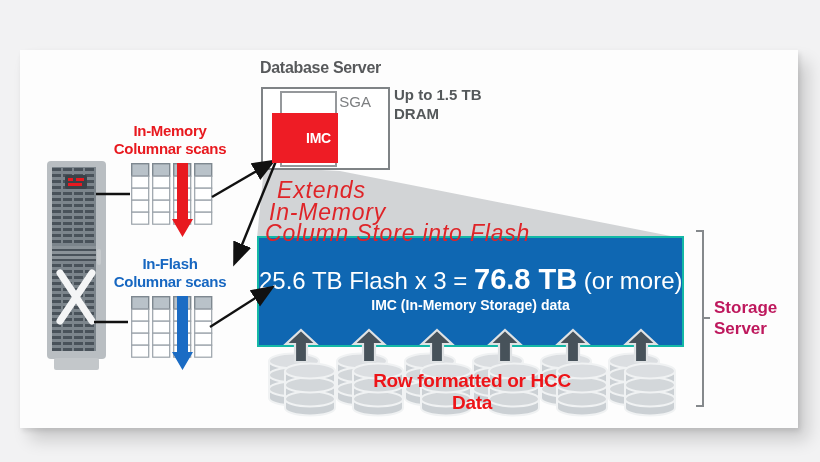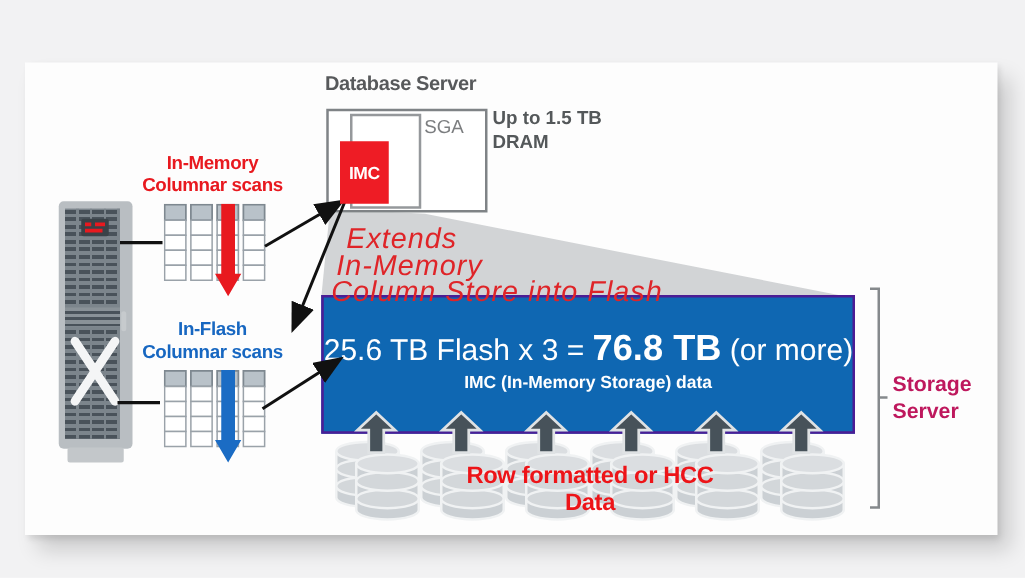--- a/index.html
+++ b/index.html
@@ -8,37 +8,37 @@
   .abs{position:absolute;}
   #card{left:20px;top:50px;width:778px;height:378px;background:#fdfdfd;
         box-shadow:10px 12px 16px rgba(0,0,0,.16),2px 3px 5px rgba(0,0,0,.10);z-index:0;}
 
   
   #db-title{left:260px;top:59px;font-size:16px;font-weight:bold;color:#57595b;letter-spacing:-.3px;z-index:4;}
   #db-outer{left:261px;top:87px;width:125px;height:79px;border:2px solid #7f8386;background:#fff;z-index:4;}
   #db-inner{left:280px;top:91px;width:53px;height:72px;border:2px solid #95989b;background:#fff;z-index:5;}
   #sga{left:280px;top:93px;width:57px;text-align:right;font-size:15px;color:#7c7e80;z-index:6;margin-left:34px;}
   #imc{left:272px;top:113px;width:39px;height:50px;background:#ee1c25;color:#fff;font-weight:bold;
-       font-size:14px;text-align:center;line-height:50px;letter-spacing:-.3px;z-index:7;}
+       font-size:14px;text-align:center;line-height:50px;letter-spacing:-.3px;z-index:7;padding-left:27px;}
   #dram{left:394px;top:85px;width:120px;font-size:15px;font-weight:bold;color:#54585a;line-height:19px;z-index:4;}
 
   
   .scan-label{width:130px;text-align:center;font-weight:bold;font-size:15px;line-height:18px;
               letter-spacing:-.3px;z-index:4;}
   #lbl-inmemory{left:105px;top:122px;color:#e8191f;}
   #lbl-inflash{left:105px;top:255px;color:#1767c1;}
 
   
   .beam-text{font-style:italic;font-size:23px;color:#df2428;letter-spacing:.8px;z-index:3;font-weight:500;}
   #beam1{left:277px;top:177px;}
   #beam2{left:269px;top:199px;}
   #beam3{left:265px;top:220px;}
 
   
-  #flashbox{left:257px;top:236px;width:423px;height:107px;background:#0f67b2;border:2px solid #4c1d95;
+  #flashbox{left:257px;top:236px;width:423px;height:107px;background:#0f67b2;border:2px solid #14b8a6;
             color:#fff;text-align:center;z-index:2;}
   #flash-line1{margin-top:27px;font-size:24px;line-height:28px;white-space:pre;}
   #flash-line1 strong{font-size:29px;}
   #flash-line2{font-size:14px;font-weight:bold;margin-top:2px;}
 
   
   #row-caption{left:352px;top:370px;width:240px;text-align:center;font-size:19px;font-weight:bold;
                color:#ed1418;letter-spacing:-.3px;z-index:4;}
   #storage-label{left:714px;top:297px;width:90px;font-size:17px;font-weight:bold;color:#be185d;
                  line-height:21px;z-index:2;}

